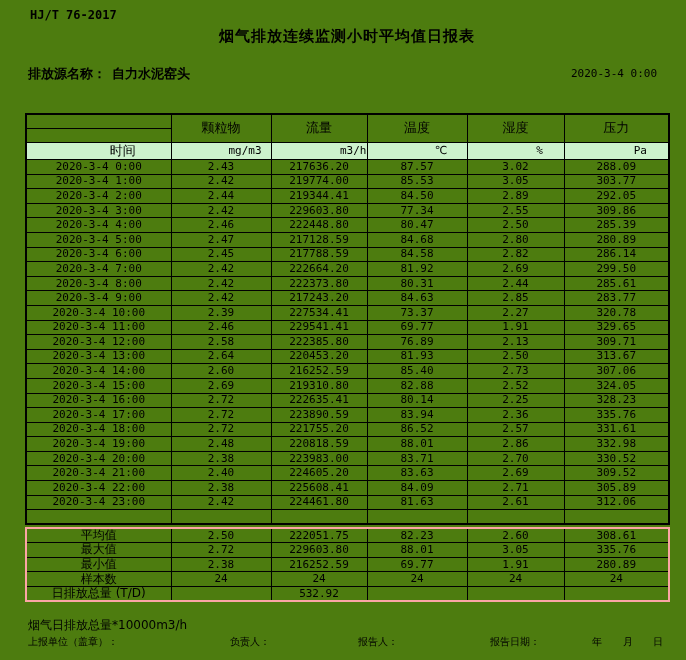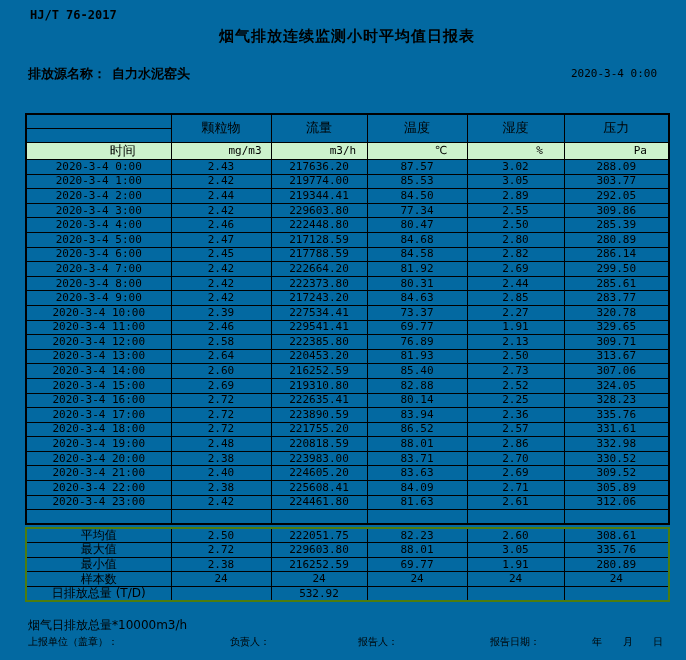--- a/index.html
+++ b/index.html
@@ -1,29 +1,29 @@
 <!DOCTYPE html>
 <html><head>
 <meta charset="utf-8">
 <style>
   html,body{margin:0;padding:0;background:#fff;}
-  .page{position:relative;width:686px;height:660px;background:#0369a1;color:#000;
+  .page{position:relative;width:686px;height:660px;background:#4d7c0f;color:#000;
         font-family:"DejaVu Sans","Liberation Sans",sans-serif;overflow:hidden;}
   .std-no{position:absolute;left:30px;top:8px;font-size:12px;font-weight:bold;
           font-family:"DejaVu Sans Mono","DejaVu Sans",monospace;}
   .title{position:absolute;left:4px;top:27px;width:100%;text-align:center;
          font-size:15px;font-weight:bold;letter-spacing:1px;}
   .src-label{position:absolute;left:28px;top:65px;font-size:13px;font-weight:bold;}
   .src-name{position:absolute;left:112px;top:65px;font-size:13px;font-weight:bold;}
   .datetime{position:absolute;left:571px;top:67px;font-size:11px;
             font-family:"DejaVu Sans Mono","DejaVu Sans",monospace;}
 
   table{border-collapse:collapse;table-layout:fixed;}
   .main-table{position:absolute;left:25px;top:113px;width:643px;border:2px solid #000;}
-  .sum-table{position:absolute;left:25px;top:527px;width:643px;border:2px solid #4d7c0f;}
+  .sum-table{position:absolute;left:25px;top:527px;width:643px;border:2px solid #fca5a5;}
   td{border:1px solid #000;text-align:center;vertical-align:middle;padding:0;
      font-size:11px;line-height:1.1;white-space:nowrap;overflow:hidden;
      font-family:"DejaVu Sans Mono","DejaVu Sans",monospace;}
   .hdr-name td{font-family:"DejaVu Sans","Liberation Sans",sans-serif;font-size:13px;height:13px;}
   .hdr-empty{height:13px;}
   .unit-row td{background:#ccf2cc;height:16px;font-size:11px;padding-left:48px;}
   .unit-row .time-hd{font-family:"DejaVu Sans","Liberation Sans",sans-serif;font-size:13px;}
   .main-table tbody tr{height:14.6px;}
   .sum-table tr{height:14.6px;}
   .sum-table td.row-label{font-family:"DejaVu Sans","Liberation Sans",sans-serif;font-size:12px;}
@@ -67,21 +67,21 @@
         <td rowspan="2">温度</td>
         <td rowspan="2">湿度</td>
         <td rowspan="2">压力</td>
       </tr>
       <tr class="hdr-name">
         <td class="hdr-empty"></td>
       </tr>
       <tr class="unit-row">
         <td class="time-hd" style="background: rgb(204, 242, 204);">时间</td>
         <td style="background: rgb(204, 242, 204);">mg/m3</td>
-        <td style="background: rgb(204, 242, 204);">m3/h</td>
+        <td style="background: rgb(204, 242, 204); text-align: right;">m3/h</td>
         <td style="background: rgb(204, 242, 204);">℃</td>
         <td style="background: rgb(204, 242, 204);">%</td>
         <td style="background: rgb(204, 242, 204);">Pa</td>
       </tr>
     </thead>
     <tbody id="hour-rows">
         <tr>
           <td>2020-3-4 0:00</td>
           <td>2.43</td>
           <td>217636.20</td>

